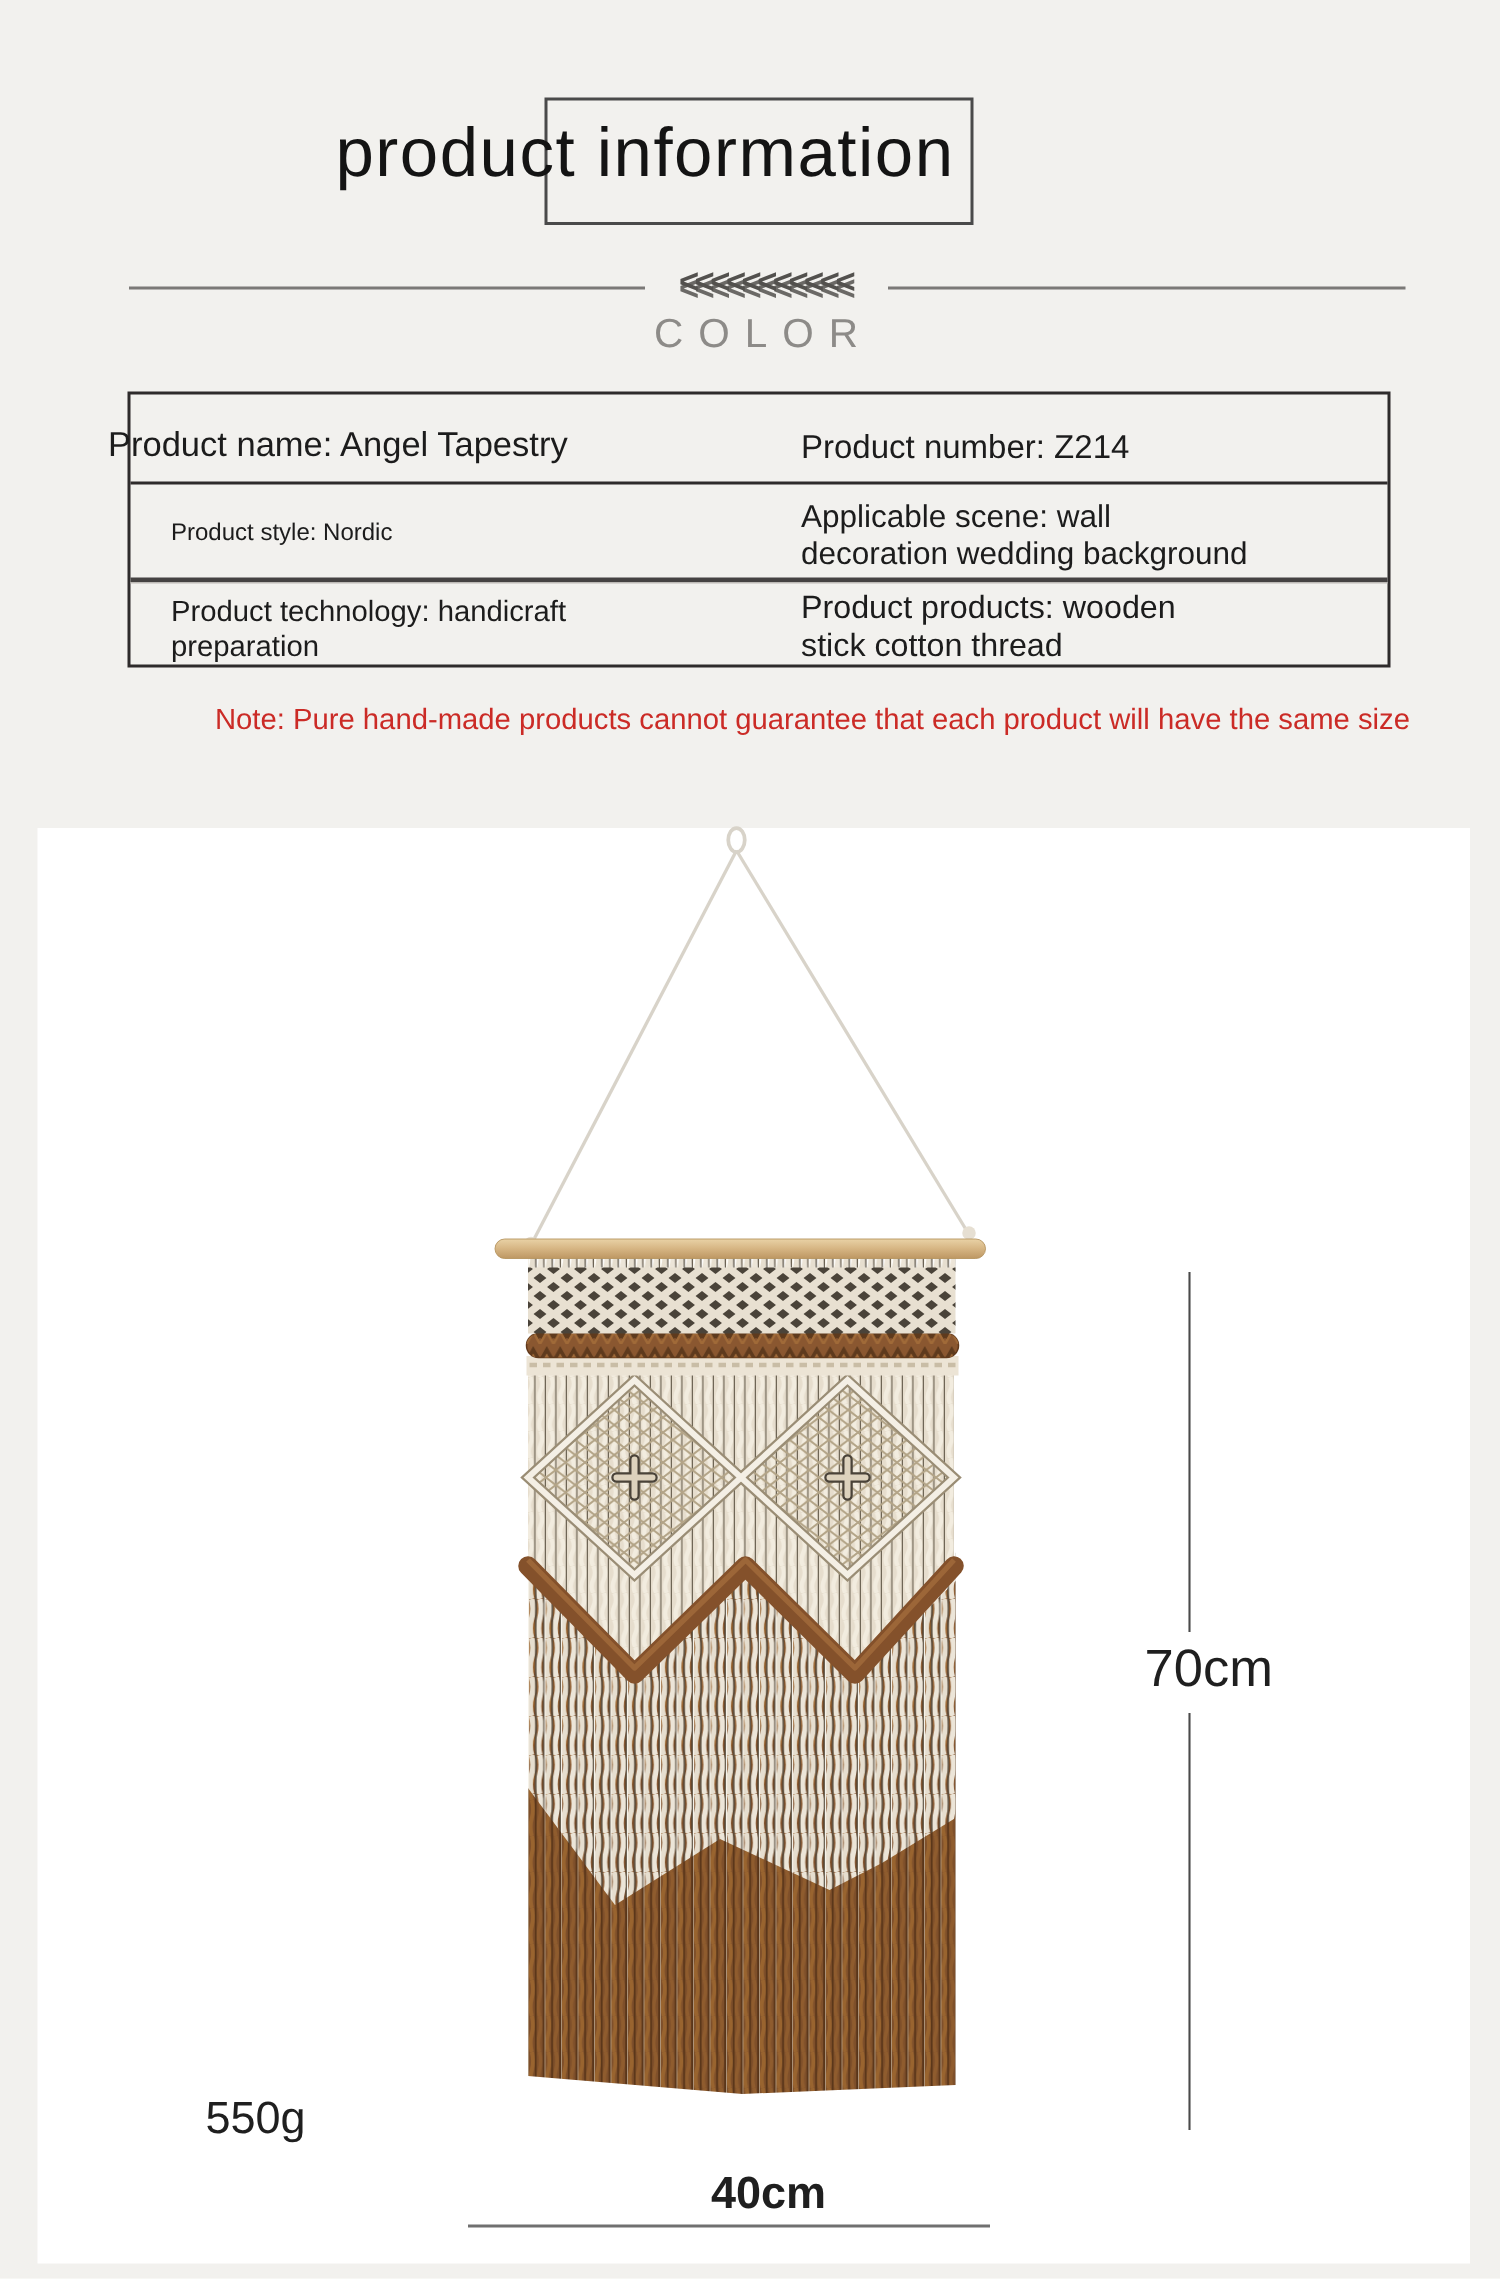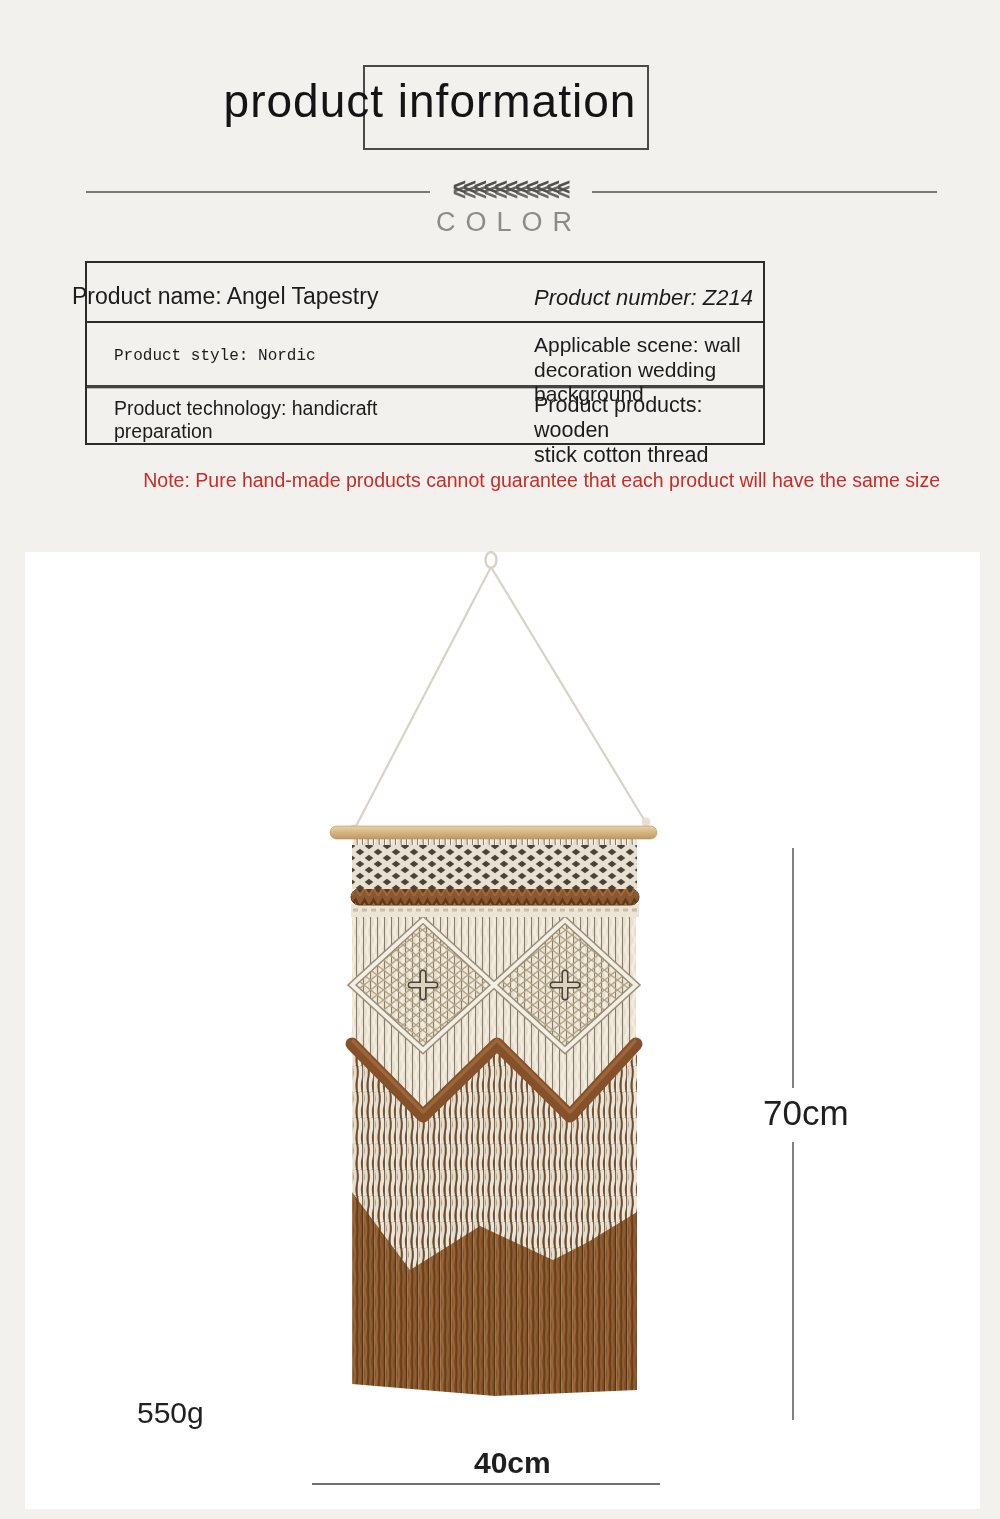--- a/index.html
+++ b/index.html
@@ -16,29 +16,29 @@
   .div-line{position:absolute;top:191px;border-top:2px solid #7b7977;}
   .div-line.left{left:86px;width:344px;}
   .div-line.right{left:592px;width:345px;}
   .arrows{position:absolute;left:452px;top:174px;width:116px;text-align:center;
     font-size:23px;font-weight:bold;color:#53514e;letter-spacing:-3px;
     text-shadow:0 5px 0 rgba(83,81,78,.85);}
   .color-label{position:absolute;left:0;top:207px;width:1018px;text-align:center;
     font-size:27px;color:#8d8b88;letter-spacing:10px;}
 
   
-  .spec-table{position:absolute;left:85px;top:261px;width:680px;height:184px;
+  .spec-table{position:absolute;left:85px;top:261px;width:842px;height:184px;
     border:2px solid #2e2b2b;box-sizing:border-box;}
   .row-divider{position:absolute;left:0;width:100%;border-top:2px solid #2e2b2b;}
   .row-divider.d1{top:58px;}
   .row-divider.d2{top:122px;border-top:3px solid #454242;box-shadow:0 1px 0 #bdbab6;}
   .cell{position:absolute;color:#1c1c1c;line-height:1.17;}
   .c-r1l{left:-15px;top:20px;font-size:23px;}
-  .c-r1r{left:447px;top:22px;font-size:22px;font-style:italic;}
-  .c-r2l{left:27px;top:84px;font-size:16px;font-family:Liberation Mono, monospace;}
+  .c-r1r{left:447px;top:22px;font-size:22px;}
+  .c-r2l{left:27px;top:84px;font-size:16px;}
   .c-r2r{left:447px;top:70px;font-size:21px;}
   .c-r3l{left:27px;top:134px;font-size:19.5px;}
   .c-r3r{left:447px;top:130px;font-size:21.5px;}
 
   
   .note{position:absolute;left:110px;top:468px;width:830px;
     font-size:19.5px;line-height:25px;color:#cb2b26;font-weight:500;text-align:right;}
 
   
   .photo-panel{position:absolute;left:25px;top:552px;width:955px;height:957px;background:#ffffff;}

